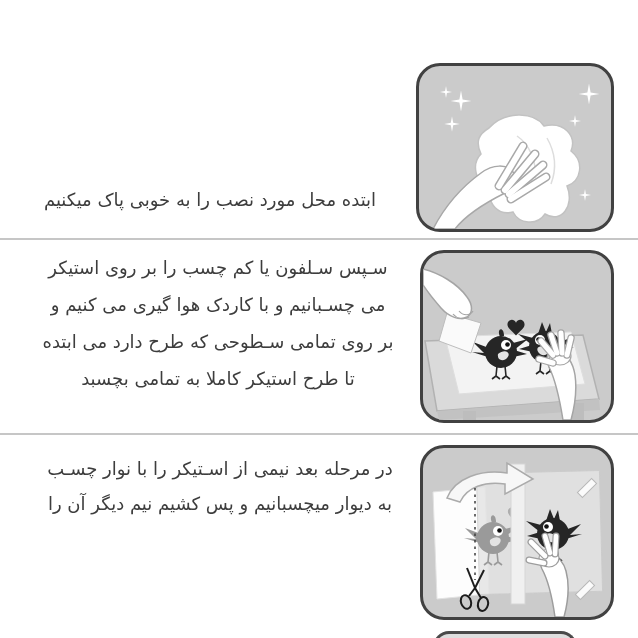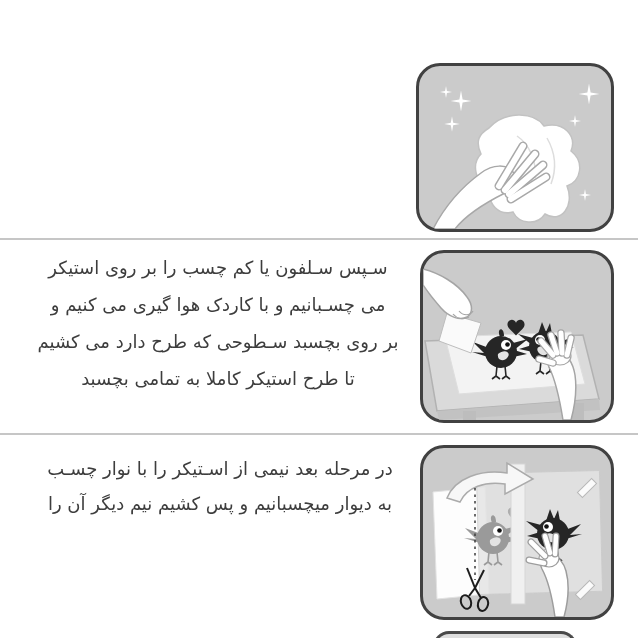--- a/index.html
+++ b/index.html
@@ -70,20 +70,23 @@
         </g>
       <g id="bird-crown">
           <use href="#bird-core"></use>
           <path d="M-7,-13 L-5,-24 L-1,-15 L3,-25 L7,-13 Z" fill="currentColor"></path>
         </g>
       <path id="heart" d="M0,-2.5 C-2.5,-7.5 -9,-5.5 -9,-0.5 C-9,3.5 -4,6.5 0,11 C4,6.5 9,3.5 9,-0.5 C9,-5.5 2.5,-7.5 0,-2.5 Z" fill="currentColor"></path>
       <path id="sparkle" d="M0,-11 L1.7,-1.7 L11,0 L1.7,1.7 L0,11 L-1.7,1.7 L-11,0 L-1.7,-1.7 Z" fill="#ffffff"></path>
     </defs>
   </svg>
 
+  <div class="caption cap1">
+    <div class="line">ابتده محل مورد نصب را به خوبی پاک میکنیم</div>
+  </div>
 
   <div class="panel p1">
     <svg viewBox="0 0 192 163">
       <use href="#sparkle" transform="translate(27,26) scale(0.55)"></use>
       <use href="#sparkle" transform="translate(42,35) scale(0.95)"></use>
       <use href="#sparkle" transform="translate(33,58) scale(0.7)"></use>
       <use href="#sparkle" transform="translate(170,28) scale(0.95)"></use>
       <use href="#sparkle" transform="translate(156,55) scale(0.55)"></use>
       <use href="#sparkle" transform="translate(166,129) scale(0.55)"></use>
       <g>
@@ -106,21 +109,21 @@
         </g>
       </g>
     </svg>
   </div>
 
   <div class="divider dv1"></div>
 
   <div class="caption cap2">
     <div class="line">سـپس سـلفون یا کم چسب را بر روی استیکر</div>
     <div class="line">می چسـبانیم و با کاردک هوا گیری می کنیم و</div>
-    <div class="line">بر روی بچسبد سـطوحی که طرح دارد می کشیم</div>
+    <div class="line">بر روی تمامی سـطوحی که طرح دارد می ابتده</div>
     <div class="line">تا طرح استیکر کاملا به تمامی بچسبد</div>
   </div>
 
   <div class="panel p2">
     <svg viewBox="0 0 188 167">
       <g>
         <polygon points="2,88 160,82 176,146 14,158" fill="#dadada" stroke="#b2b2b2" stroke-width="1.5"></polygon>
         <polygon points="14,158 176,146 177,157 16,167" fill="#c2c2c2"></polygon>
         <rect x="146" y="150" width="15" height="17" fill="#bdbdbd"></rect>
         <rect x="40" y="158" width="13" height="9" fill="#bdbdbd"></rect>

